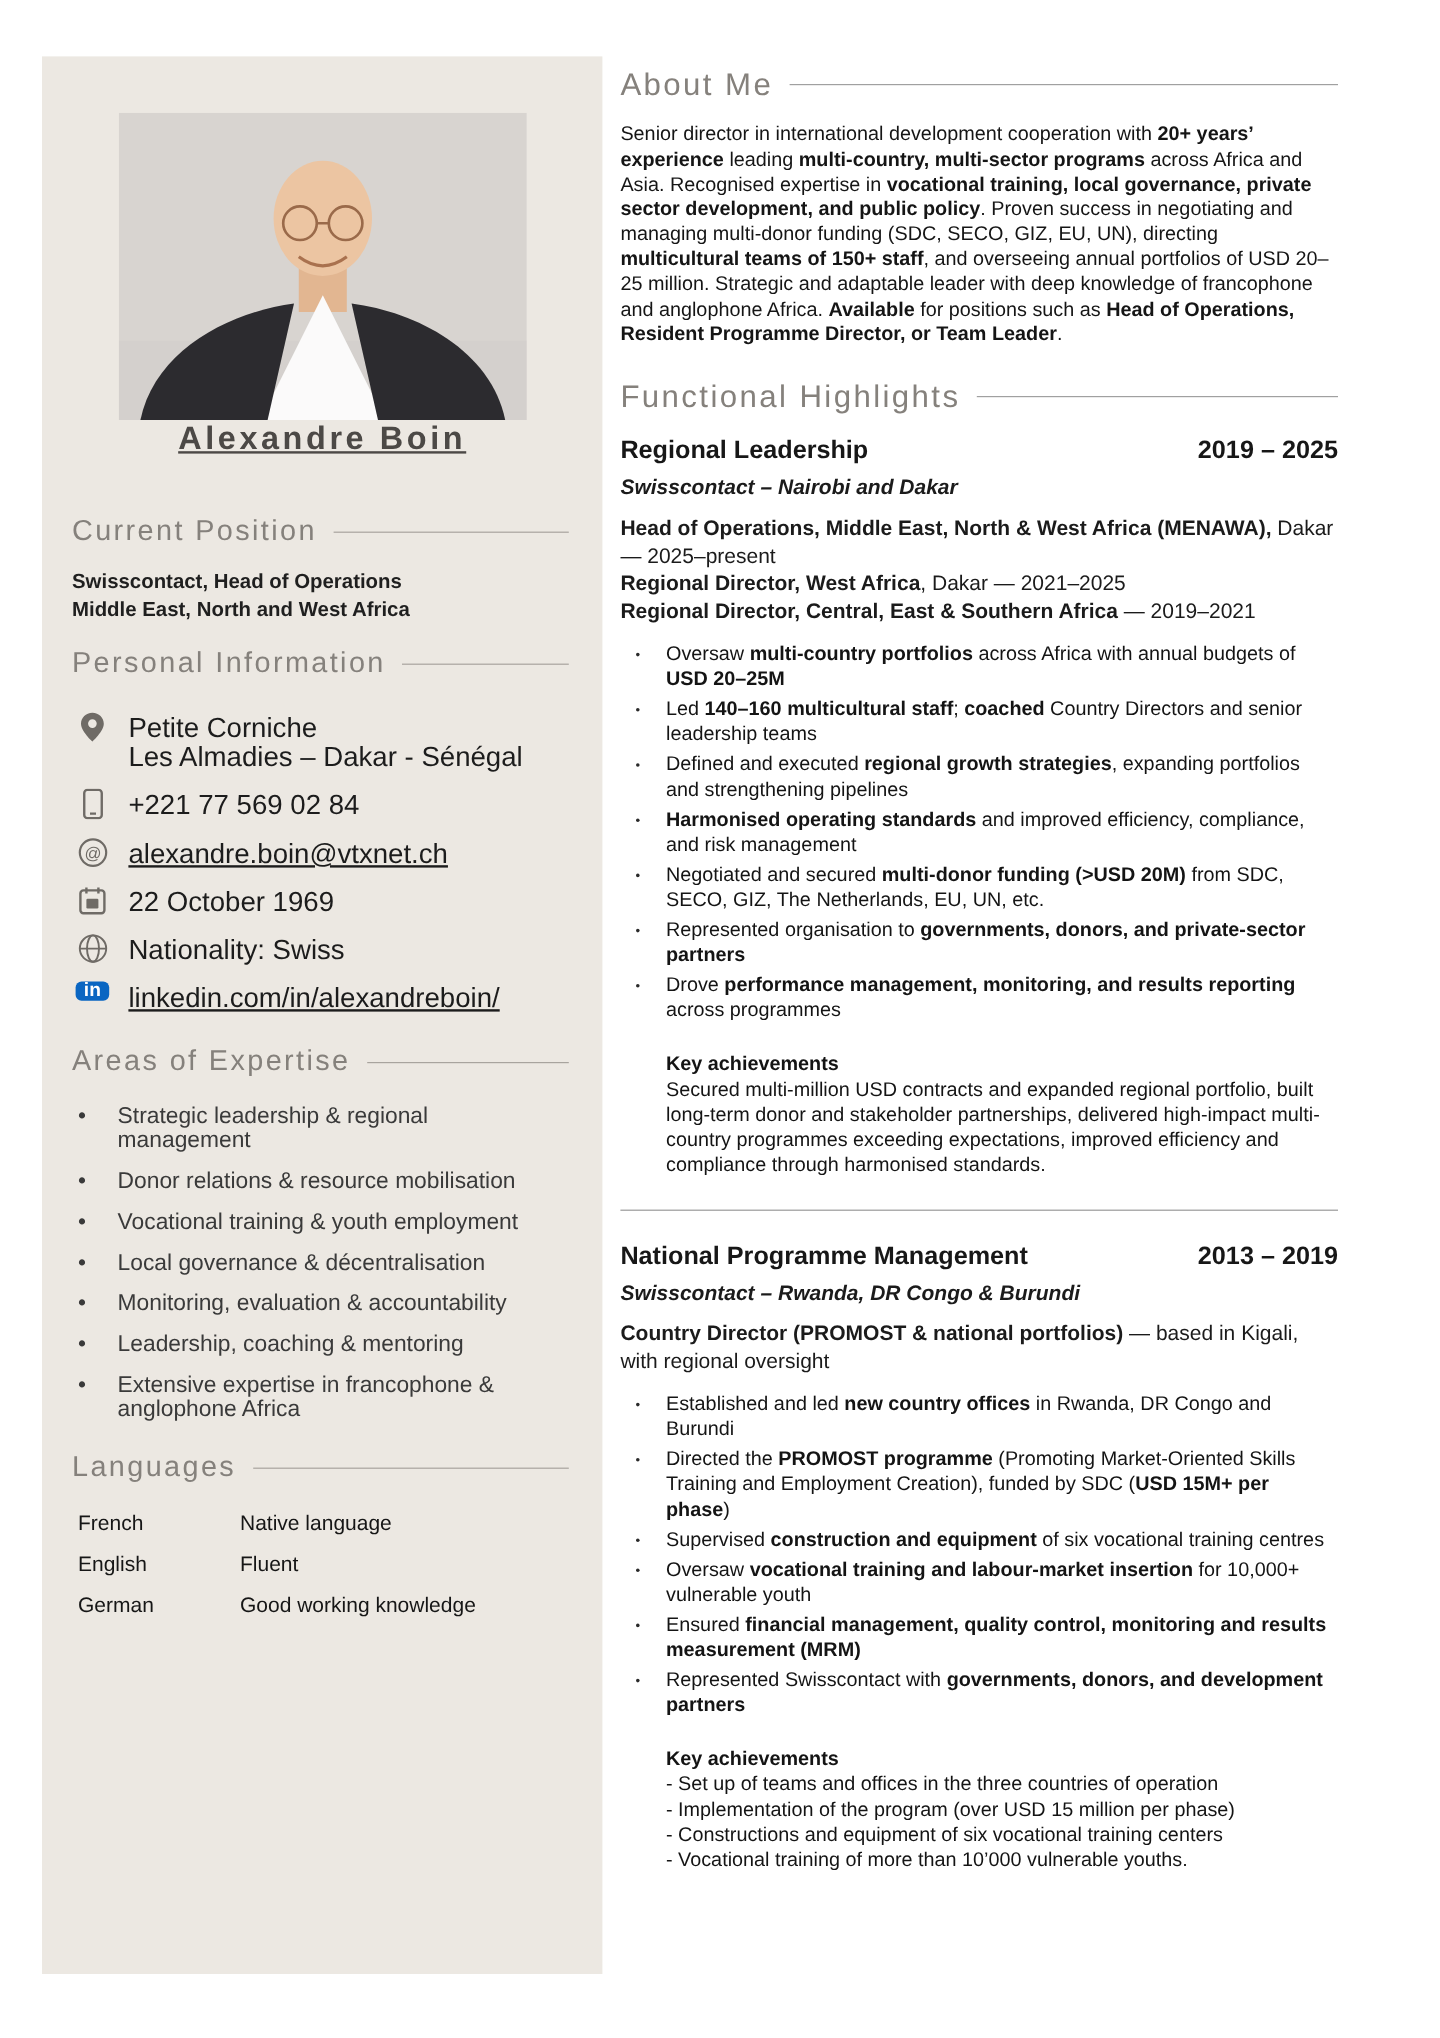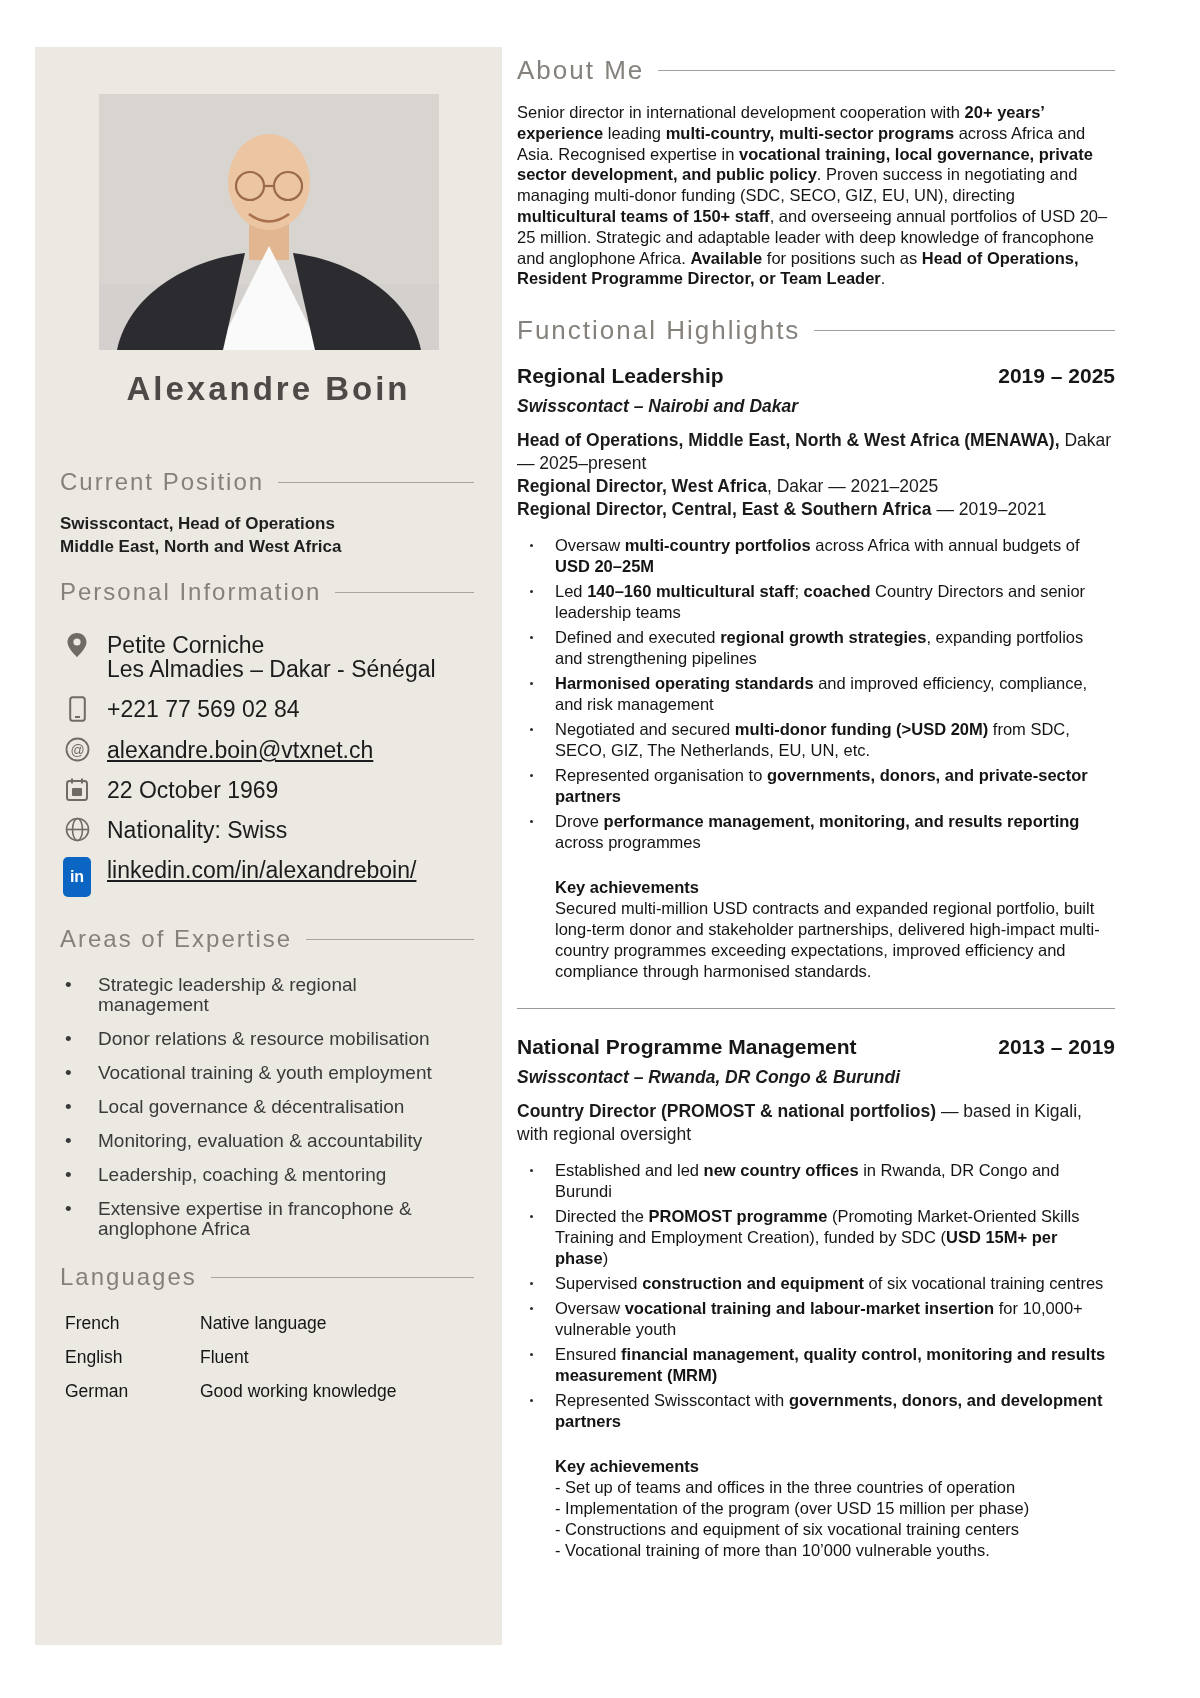--- a/index.html
+++ b/index.html
@@ -11,40 +11,40 @@
 
   
   .sidebar {
     position:absolute; left:35px; top:47px; width:467px; height:1598px;
     background:#ece8e2;
   }
   .photo {
     margin:47px auto 0; width:340px; height:256px; display:block;
   }
   .name {
-    margin-top:20px; text-align:center;
-    font-size:33px; font-weight:700; letter-spacing:3px; color:#4c4946;
+    text-align:center;
+    font-size:27px; font-weight:700; letter-spacing:3px; color:#4c4946;text-decoration:underline;
   }
   .sec-h {
     display:flex; align-items:center; gap:14px;
     color:#85817c; font-weight:400;
   }
   .sec-h::after { content:""; flex:1; height:1px; background:#a8a49e; margin-right:28px; }
   .side-h { font-size:24px; letter-spacing:2px; padding-left:25px; }
-  .cp-h { margin-top:60px; }
+  .cp-h { margin-top:48px; }
   .cp-text { margin:16px 25px 0; font-size:17px; font-weight:700; line-height:23px; color:#1f1f1f; }
   .pi-h { margin-top:20px; }
   .pi-list { margin-top:24px; }
   .pi-row { display:flex; align-items:flex-start; margin-bottom:13px; }
   .pi-icon { width:28px; margin-left:28px; margin-right:16px; flex:0 0 28px;
              display:flex; justify-content:center; align-items:center; padding-top:2px; }
   .pi-text { font-size:23px; line-height:24px; color:#1c1c1c; padding-top:3px; }
   .pi-text a { color:#1c1c1c; }
   .li-badge {
-    width:28px; height:40px; border-radius:5px; background:#0a66c2; color:#fff;
+    width:28px; height:16px; border-radius:5px; background:#0a66c2; color:#fff;
     font-weight:700; font-size:16px; display:flex; align-items:center; justify-content:center;
   }
   .aoe-h { margin-top:28px; }
   .exp-list { list-style:none; margin:22px 0 0; }
   .exp-list li {
     position:relative; padding-left:63px; padding-right:30px; margin-bottom:14px;
     font-size:19px; line-height:20px; color:#3a3a3a;
   }
   .exp-list li::before { content:"\2022"; position:absolute; left:30px; top:0; color:#3a3a3a; }
   .lang-h { margin-top:24px; }

